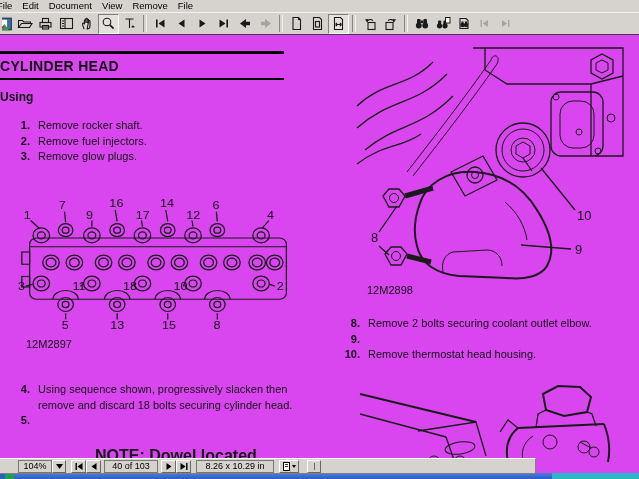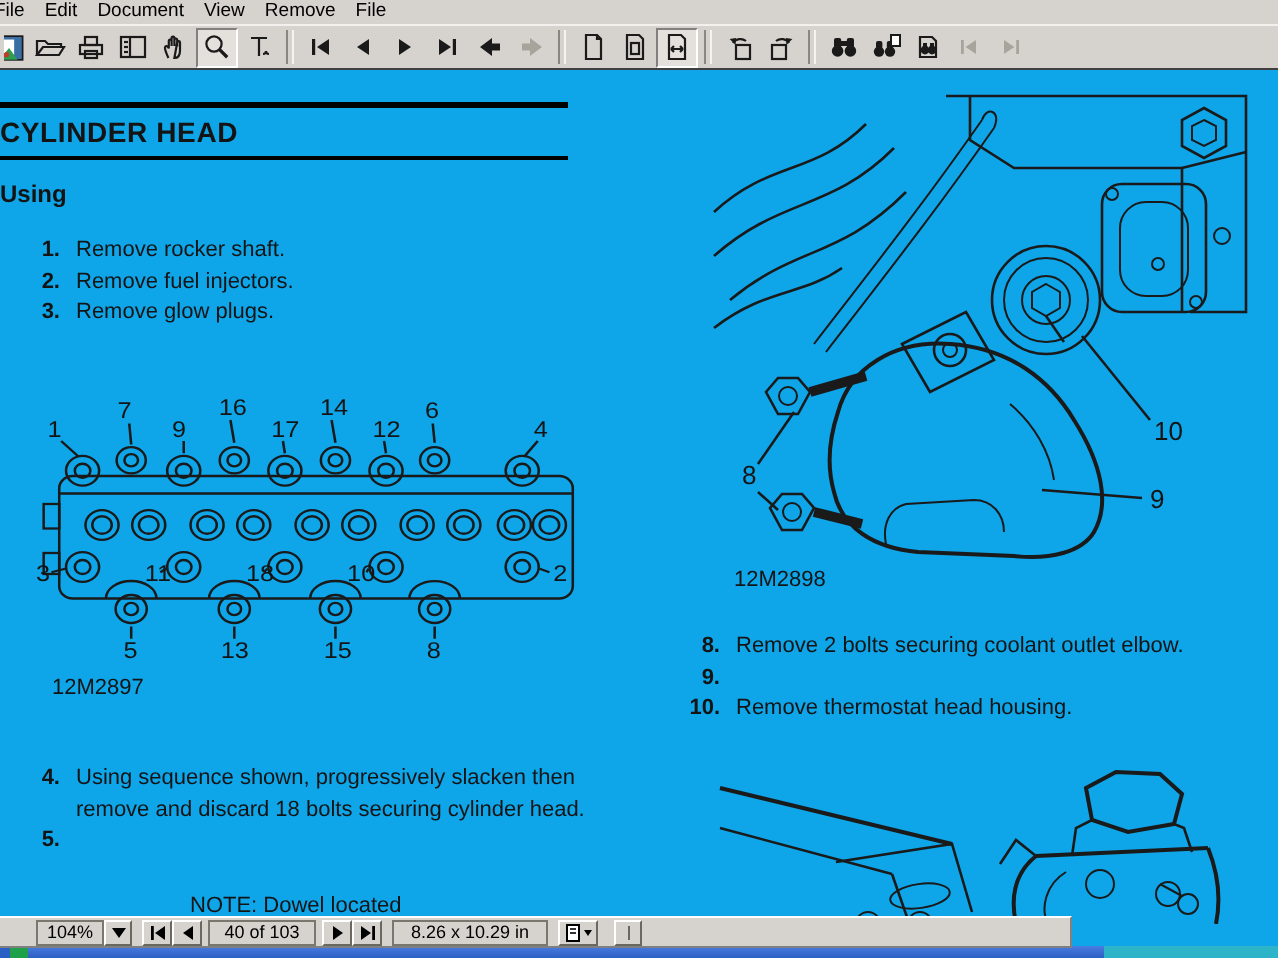--- a/index.html
+++ b/index.html
@@ -25,36 +25,36 @@
     width:21px;height:20px;display:flex;align-items:center;justify-content:center;
     border:1px solid transparent;box-sizing:border-box;flex:0 0 auto;
   }
   .tb.pressed{border-color:#808080 #ffffff #ffffff #808080;background:#e4e1dc;}
   .tb svg{display:block;}
   .tsep{width:2px;height:17px;border-left:1px solid #8a877f;border-right:1px solid #f4f3f0;margin:0 3px;flex:0 0 auto;}
   .ic{stroke:#1a1a1a;fill:none;stroke-width:1.1;}
   .icf{fill:#1a1a1a;stroke:none;}
   .icg{fill:#a8a49c;stroke:none;}
   
-  .doc{position:absolute;top:35px;left:0;width:639px;height:438px;background:#0ea5e9;color:#141414;}
+  .doc{position:absolute;top:35px;left:0;width:639px;height:438px;background:#d946ef;color:#141414;}
   .leftcol{position:absolute;left:0;top:0;width:314px;}
   .rule-thick{height:3px;background:#000;width:284px;margin-top:16px;}
   .rule-thin{height:2px;background:#000;width:284px;}
   .h-head{font-size:14px;font-weight:bold;letter-spacing:.3px;margin:4px 0 4px 0;}
   .h-sub{font-size:12px;font-weight:bold;margin:10px 0 0 0;}
   .steps{font-size:11px;line-height:15.5px;}
   .step{display:flex;}
   .step .num{width:30px;text-align:right;padding-right:8px;font-weight:bold;flex:0 0 auto;}
   .step .txt{flex:1;}
   .figlabel{position:absolute;font-size:11px;color:#141414;}
   .fig text{font-size:13px;fill:#141414;font-family:"Liberation Sans",sans-serif;}
   .fig path,.fig rect,.fig circle,.fig line,.fig ellipse,.fig polygon{stroke:#1a1a1a;fill:none;stroke-width:1.3;}
   .fig .thin{stroke-width:1;}
   .fig .thick{stroke-width:2;}
-  .note-frag{position:absolute;left:95px;top:412px;font-size:11px;font-weight:normal;white-space:nowrap;z-index:1;}
+  .note-frag{position:absolute;left:95px;top:412px;font-size:16px;font-weight:bold;white-space:nowrap;z-index:1;}
   
   .statusbar{
     position:absolute;left:0;top:458px;height:16px;width:536px;
     background:#d6d3ce;border-top:1px solid #ffffff;border-right:1px solid #808080;border-bottom:1px solid #808080;
     display:flex;align-items:center;font-size:9px;color:#000;z-index:5;box-sizing:border-box;padding-left:18px;
   }
   .sbox{border:1px solid #7a776f;background:#d6d3ce;height:11px;line-height:11px;text-align:center;padding:0 2px;box-sizing:content-box;}
   .sbtn{
     border:1px solid;border-color:#ffffff #6b6860 #6b6860 #ffffff;background:#d6d3ce;
     height:11px;display:flex;align-items:center;justify-content:center;box-sizing:content-box;

